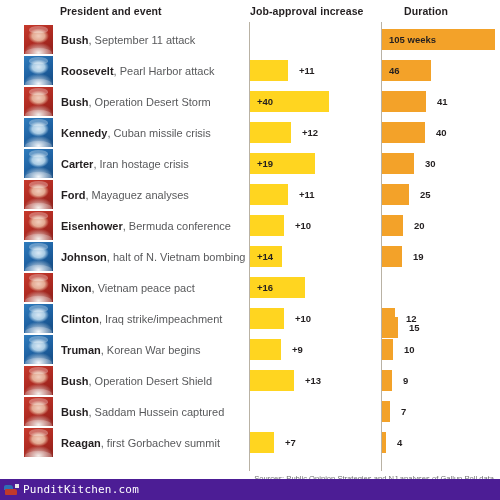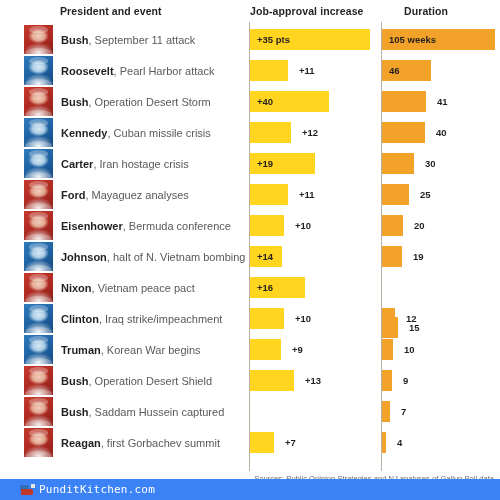--- a/index.html
+++ b/index.html
@@ -128,22 +128,22 @@
     text-align: right;
     font-size: 7.6px;
     color: #6d6e71;
     white-space: nowrap;
   }
 
   #watermark-bar {
     position: absolute;
     left: 0; bottom: 0;
     width: 500px; height: 21px;
-    background: #3b82f6;
-    display: flex; align-items: center; padding-left: 16px;
+    background: #4c1d95;
+    display: flex; align-items: center;
   }
   #wm-logo {
     position: relative;
     width: 15px; height: 12px;
     margin-left: 4px; margin-right: 4px;
     flex: none;
   }
   #wm-logo .l-blue {
     position: absolute; left: 0; top: 1px;
     width: 9px; height: 5px;
@@ -183,23 +183,20 @@
   <div id="rows">
       <div class="row">
         <div class="portrait rep">
           <span class="face"></span>
           <span class="hair"></span>
           <span class="shoulders"></span>
         </div>
         <div class="label">
           <span class="pres">Bush</span>
           <span>, September 11 attack</span>
-        </div>
-        <div class="bar approval inside" style="width: 120px;">
-          <span class="val">+35 pts</span>
         </div>
         <div class="bar duration inside" style="width: 113px;">
           <span class="val">105 weeks</span>
         </div>
       </div>
       <div class="row">
         <div class="portrait dem">
           <span class="face"></span>
           <span class="hair"></span>
           <span class="shoulders"></span>

